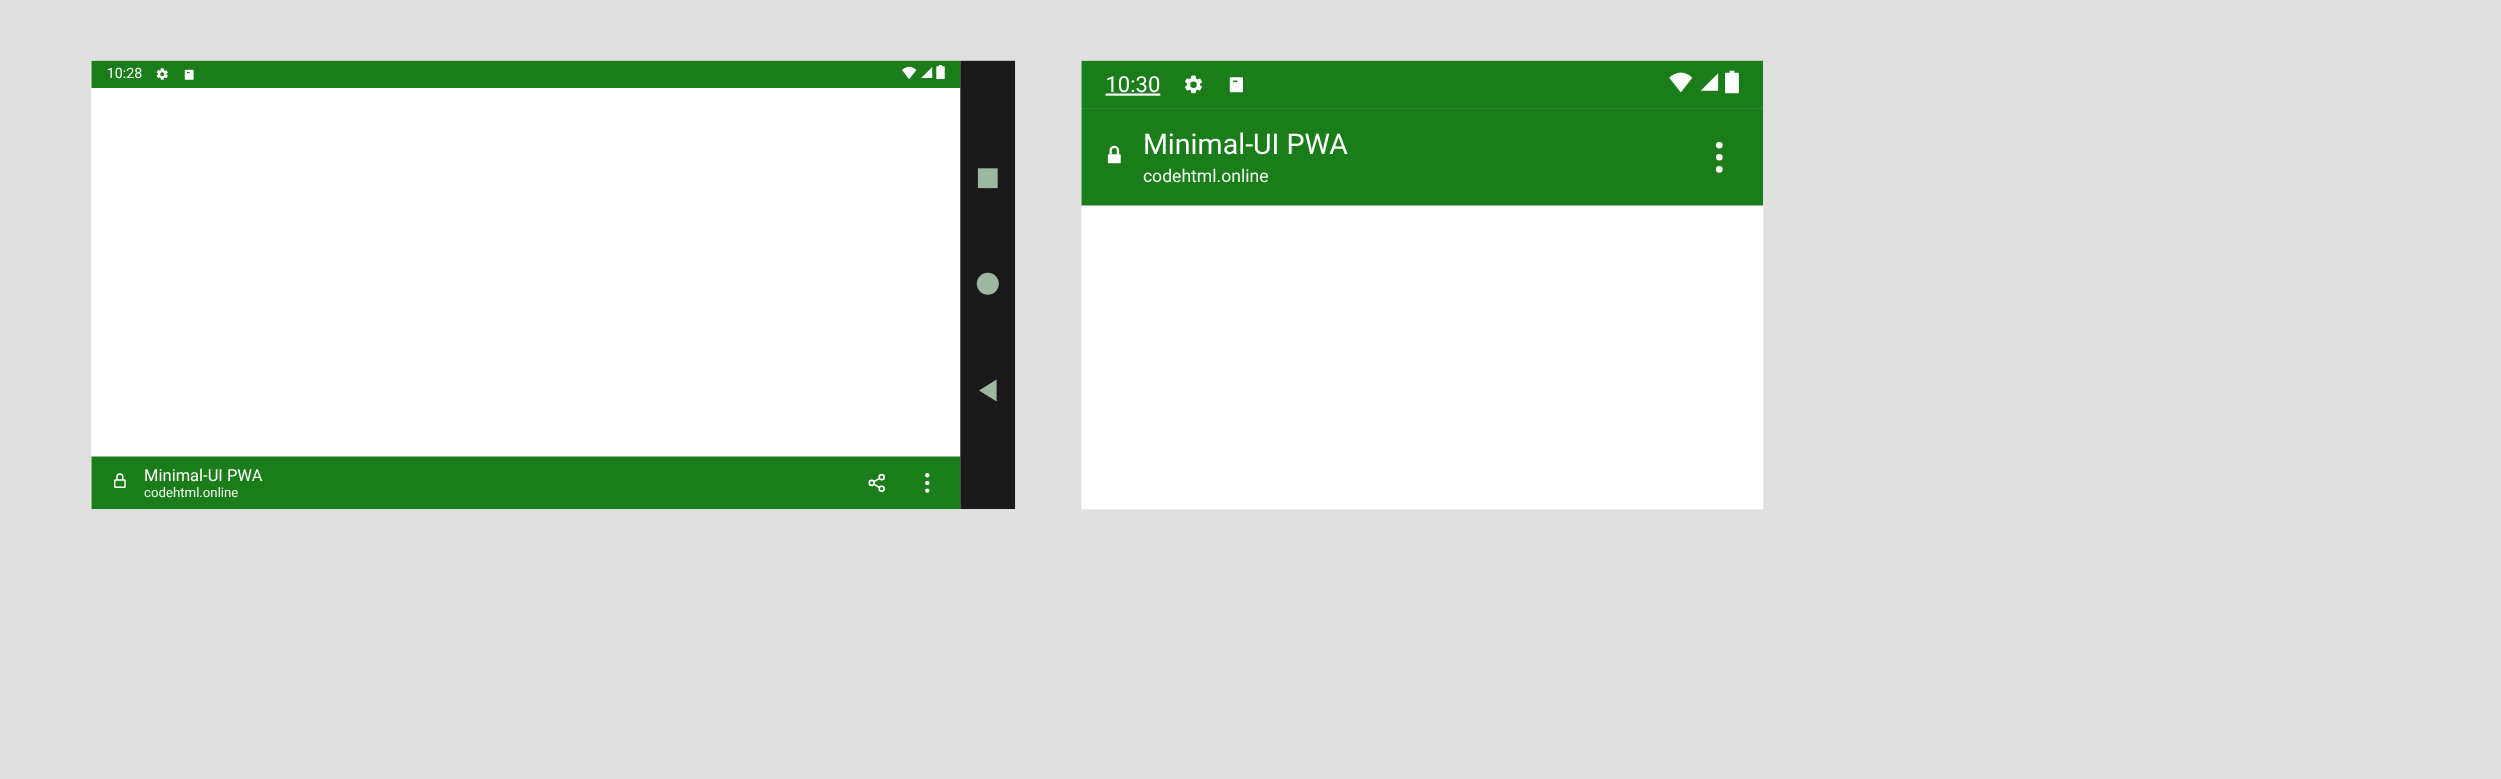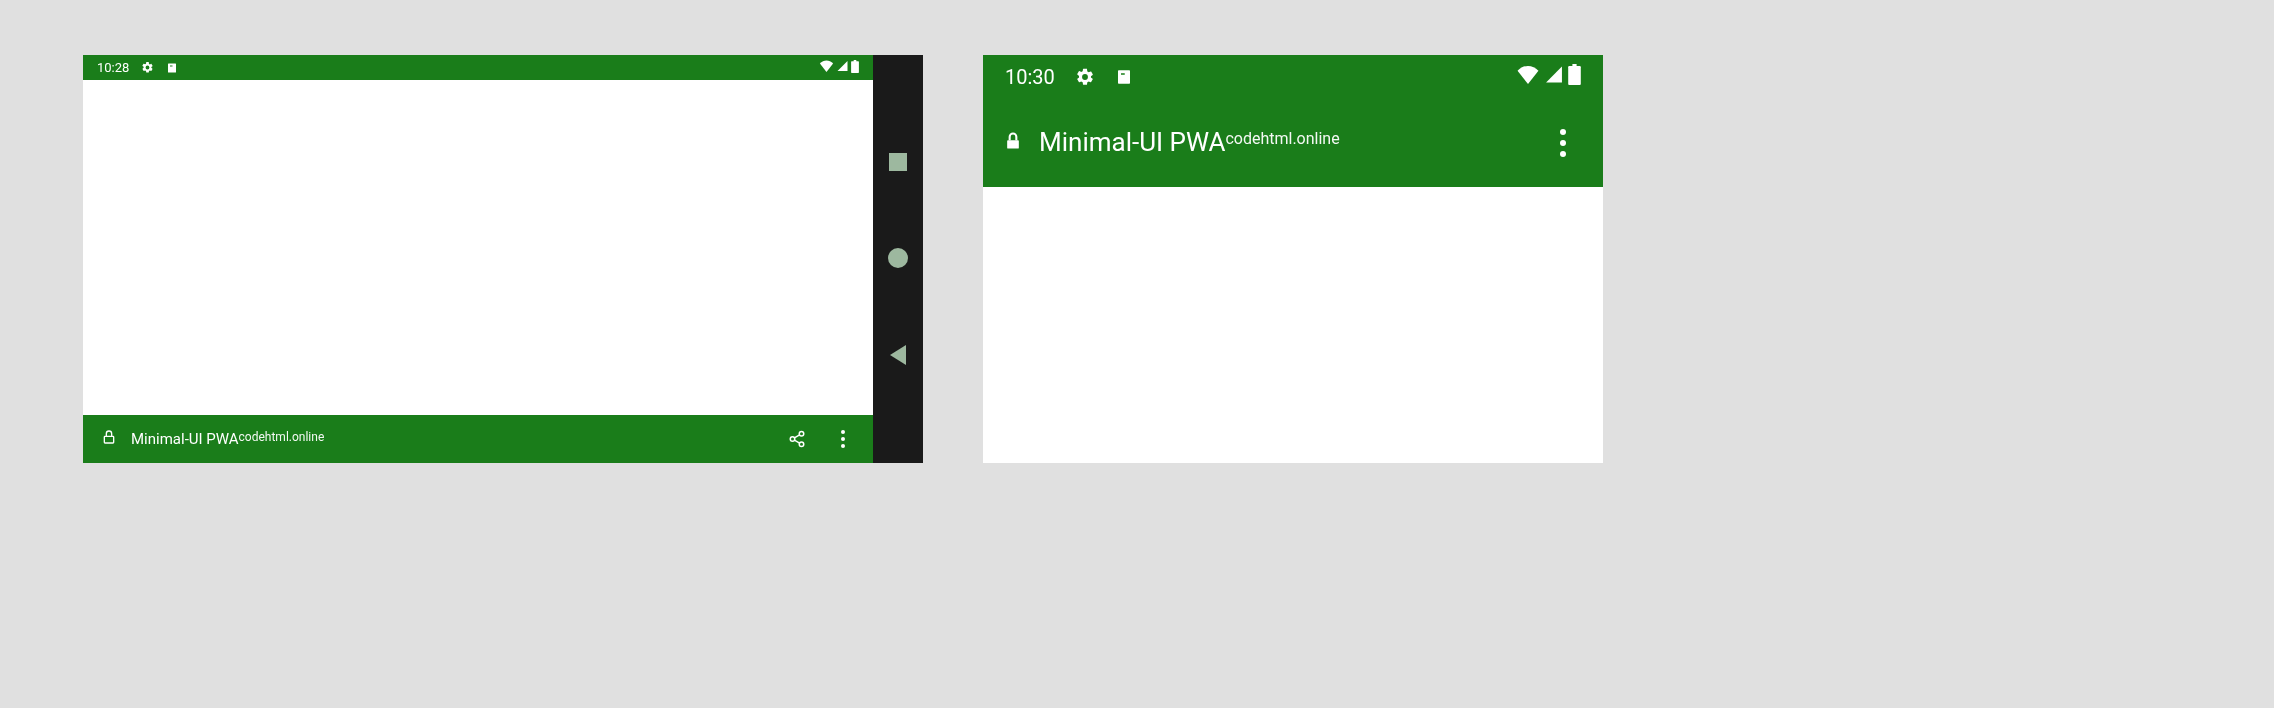--- a/index.html
+++ b/index.html
@@ -53,36 +53,36 @@
     }
     .statusbar {
       background: #1a7d1a;
       color: #fff;
       display: flex;
       align-items: center;
       padding: 0 14px;
       font-size: 14px;
     }
     .statusbar.small { height: 25px; font-size: 13px; }
-    .statusbar.large { height: 44px; font-size: 20px; padding: 16px 22px; }
+    .statusbar.large { height: 44px; font-size: 20px; padding: 16px 22px; text-decoration: underline; }
     .statusbar .left { display: flex; align-items: center; gap: 12px; }
     .statusbar .left.large-gap { gap: 20px; }
     .statusbar .right { margin-left: auto; display: flex; align-items: center; gap: 2px; }
     .statusbar .right.large-gap { gap: 4px; }
     .icon-gear svg, .icon-doc svg { display: block; }
     .content-area { flex: 1; background: #fff; }
     .appbar {
       background: #1a7d1a;
       color: #fff;
       display: flex;
       align-items: center;
     }
     .appbar.bottom { height: 48px; padding: 0 14px 0 18px; gap: 14px; }
     .appbar.top { height: 88px; padding: 0 20px; gap: 16px; }
-    .appbar .titles { display: flex; flex-direction: row; line-height: 1.2; }
+    .appbar .titles { display: flex; flex-direction: column; line-height: 1.2; }
     .appbar.bottom .title { font-size: 15px; }
     .appbar.bottom .subtitle { font-size: 12px; opacity: 0.95; }
     .appbar.top .title { font-size: 26px; font-weight: 400; }
     .appbar.top .subtitle { font-size: 16px; opacity: 0.95; margin-top: 2px; }
     .appbar .spacer { flex: 1; }
     .icon-btn { display: flex; align-items: center; justify-content: center; cursor: pointer; }
     .appbar.bottom .icon-btn { width: 32px; height: 32px; }
     .appbar.top .icon-btn { width: 40px; height: 40px; }
     .more-dots { display: flex; flex-direction: column; gap: 3px; }
     .more-dots.lg { gap: 5px; }

